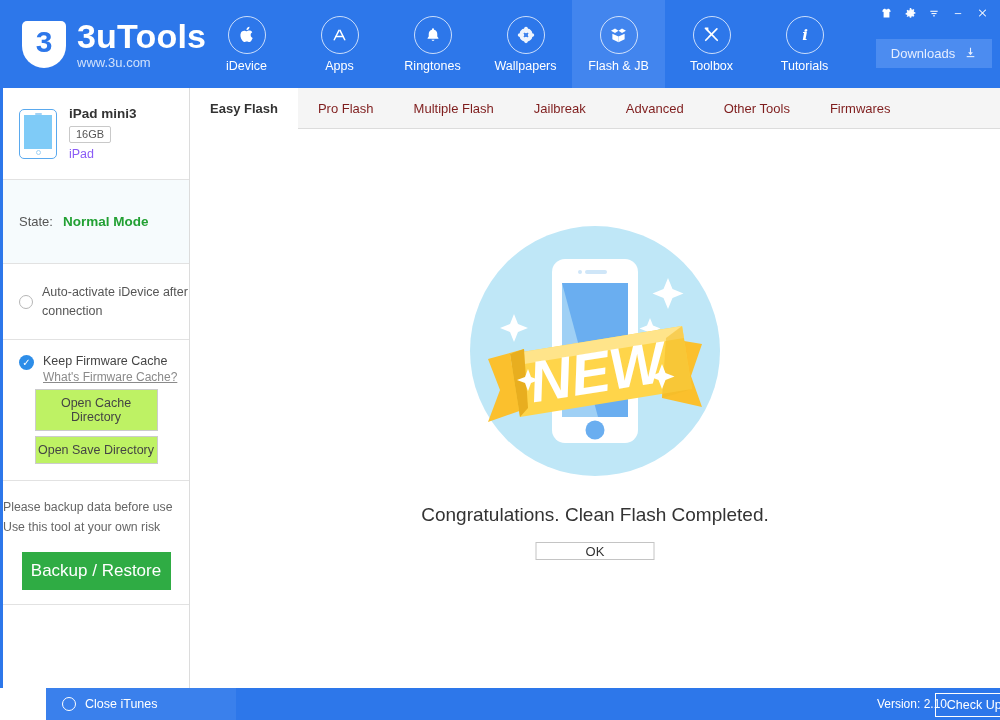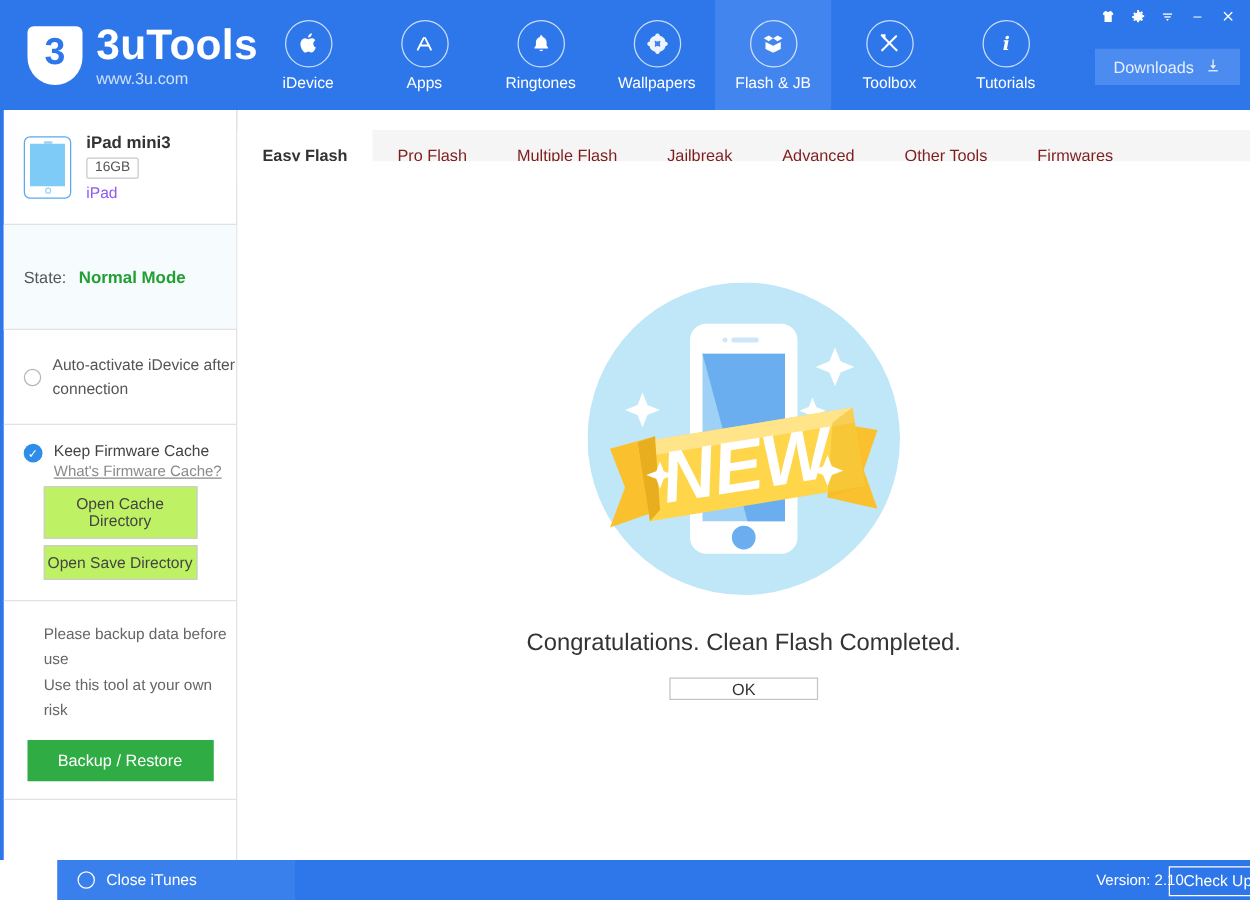--- a/index.html
+++ b/index.html
@@ -251,43 +251,43 @@
     padding: 6px 0;
     border: 1px solid #cccccc;
     background: #bef264;
     color: #444444;
     font-size: 12.5px;
     font-family: inherit;
     text-align: center;
     cursor: pointer;
   }
   .sb-warn {
-    padding: 16px 0 0 32px;
+    padding: 16px 0 0 0;
     font-size: 12.3px;
     color: #666666;
     line-height: 1.65;
   }
   .backup-btn {
     display: block;
     width: 149px;
     margin: 14px auto 0;
     padding: 9px 0;
     background: #2fac44;
     color: #ffffff;
-    font-size: 13px;
+    font-size: 17px;
     font-family: inherit;
     border: none;
     cursor: pointer;
   }
   .sb-empty { height: 76px; }
 
   
   .subtabs {
     position: absolute;
-    left: 190px; top: 104px;
+    left: 190px; top: 88px;
     width: 810px; height: 41px;
     background: #f5f5f5;
     border-bottom: 1px solid #dcdcdc;
     display: flex;
     align-items: stretch;
     box-sizing: border-box;
   }
   .subtab {
     display: flex;
     align-items: center;

